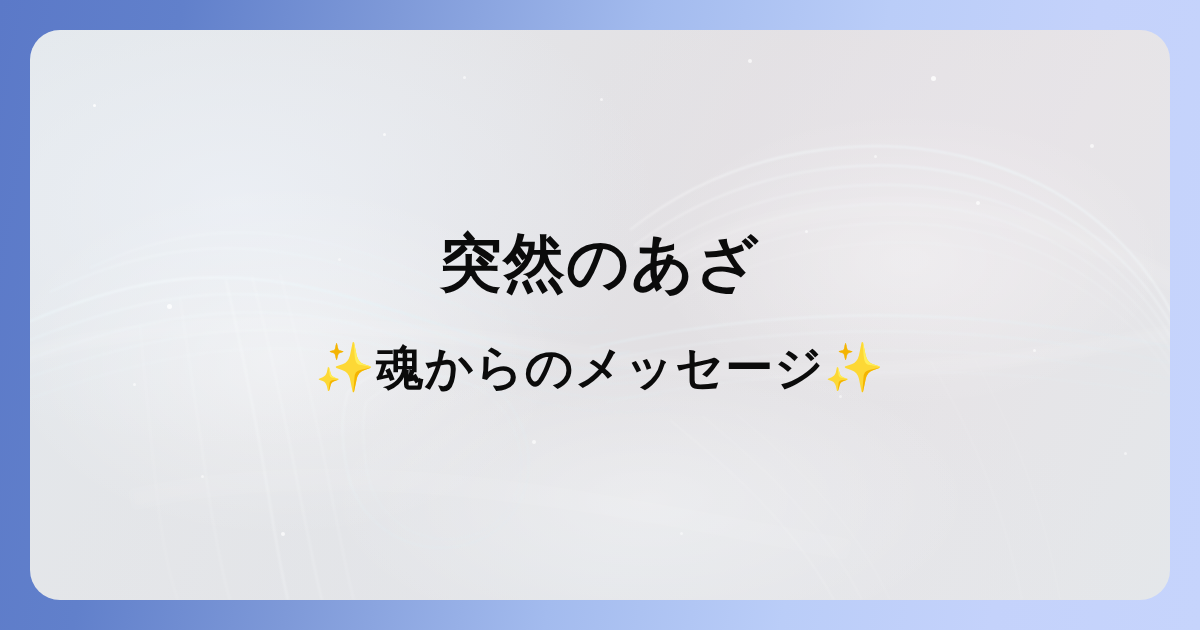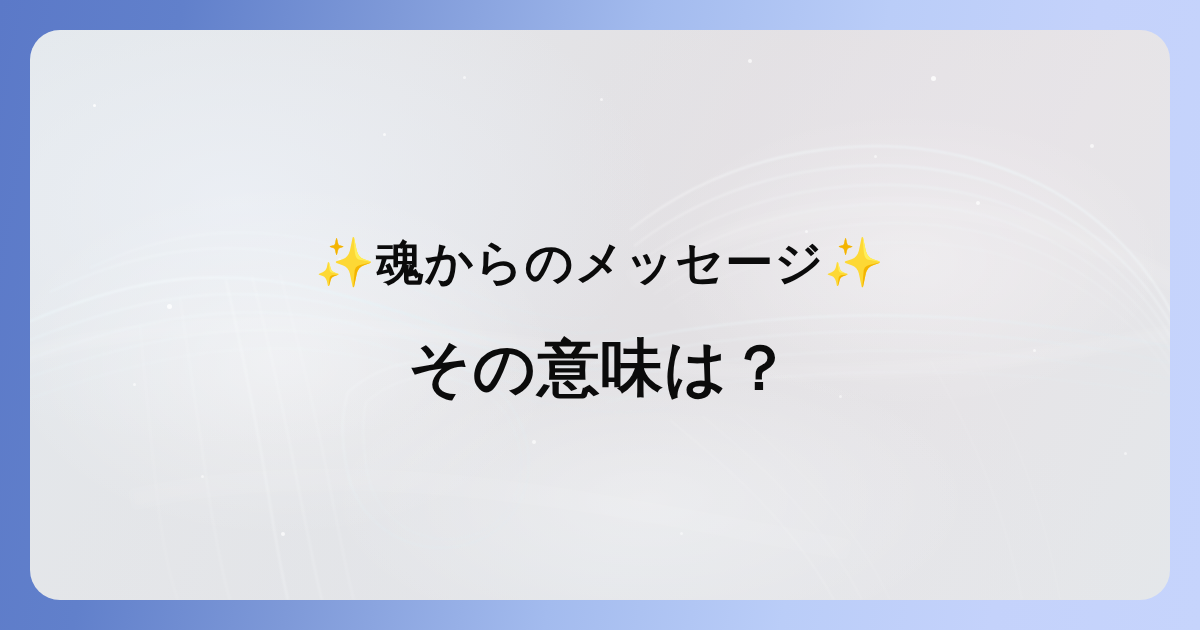--- a/index.html
+++ b/index.html
@@ -218,18 +218,18 @@
       <i style="left:79%;   top:8%;   width:5px; height:5px; opacity:.8;"></i>
       <i style="left:83%;   top:30%;  width:4px; height:4px; opacity:.7;"></i>
       <i style="left:88%;   top:56%;  width:3px; height:3px; opacity:.6;"></i>
       <i style="left:93%;   top:20%;  width:4px; height:4px; opacity:.65;"></i>
       <i style="left:96%;   top:74%;  width:3px; height:3px; opacity:.5;"></i>
       <i style="left:71%;   top:64%;  width:3px; height:3px; opacity:.5;"></i>
       <i style="left:27%;   top:40%;  width:3px; height:3px; opacity:.45;"></i>
     </div>
 
     <div class="title-block">
+      <span class="title-line">突然のあざ</span>
       <span class="title-line with-emoji">✨魂からのメッセージ✨</span>
-      <span class="title-line">その意味は？</span>
     </div>
 
   </div>
 </div>
 
 </body></html>

